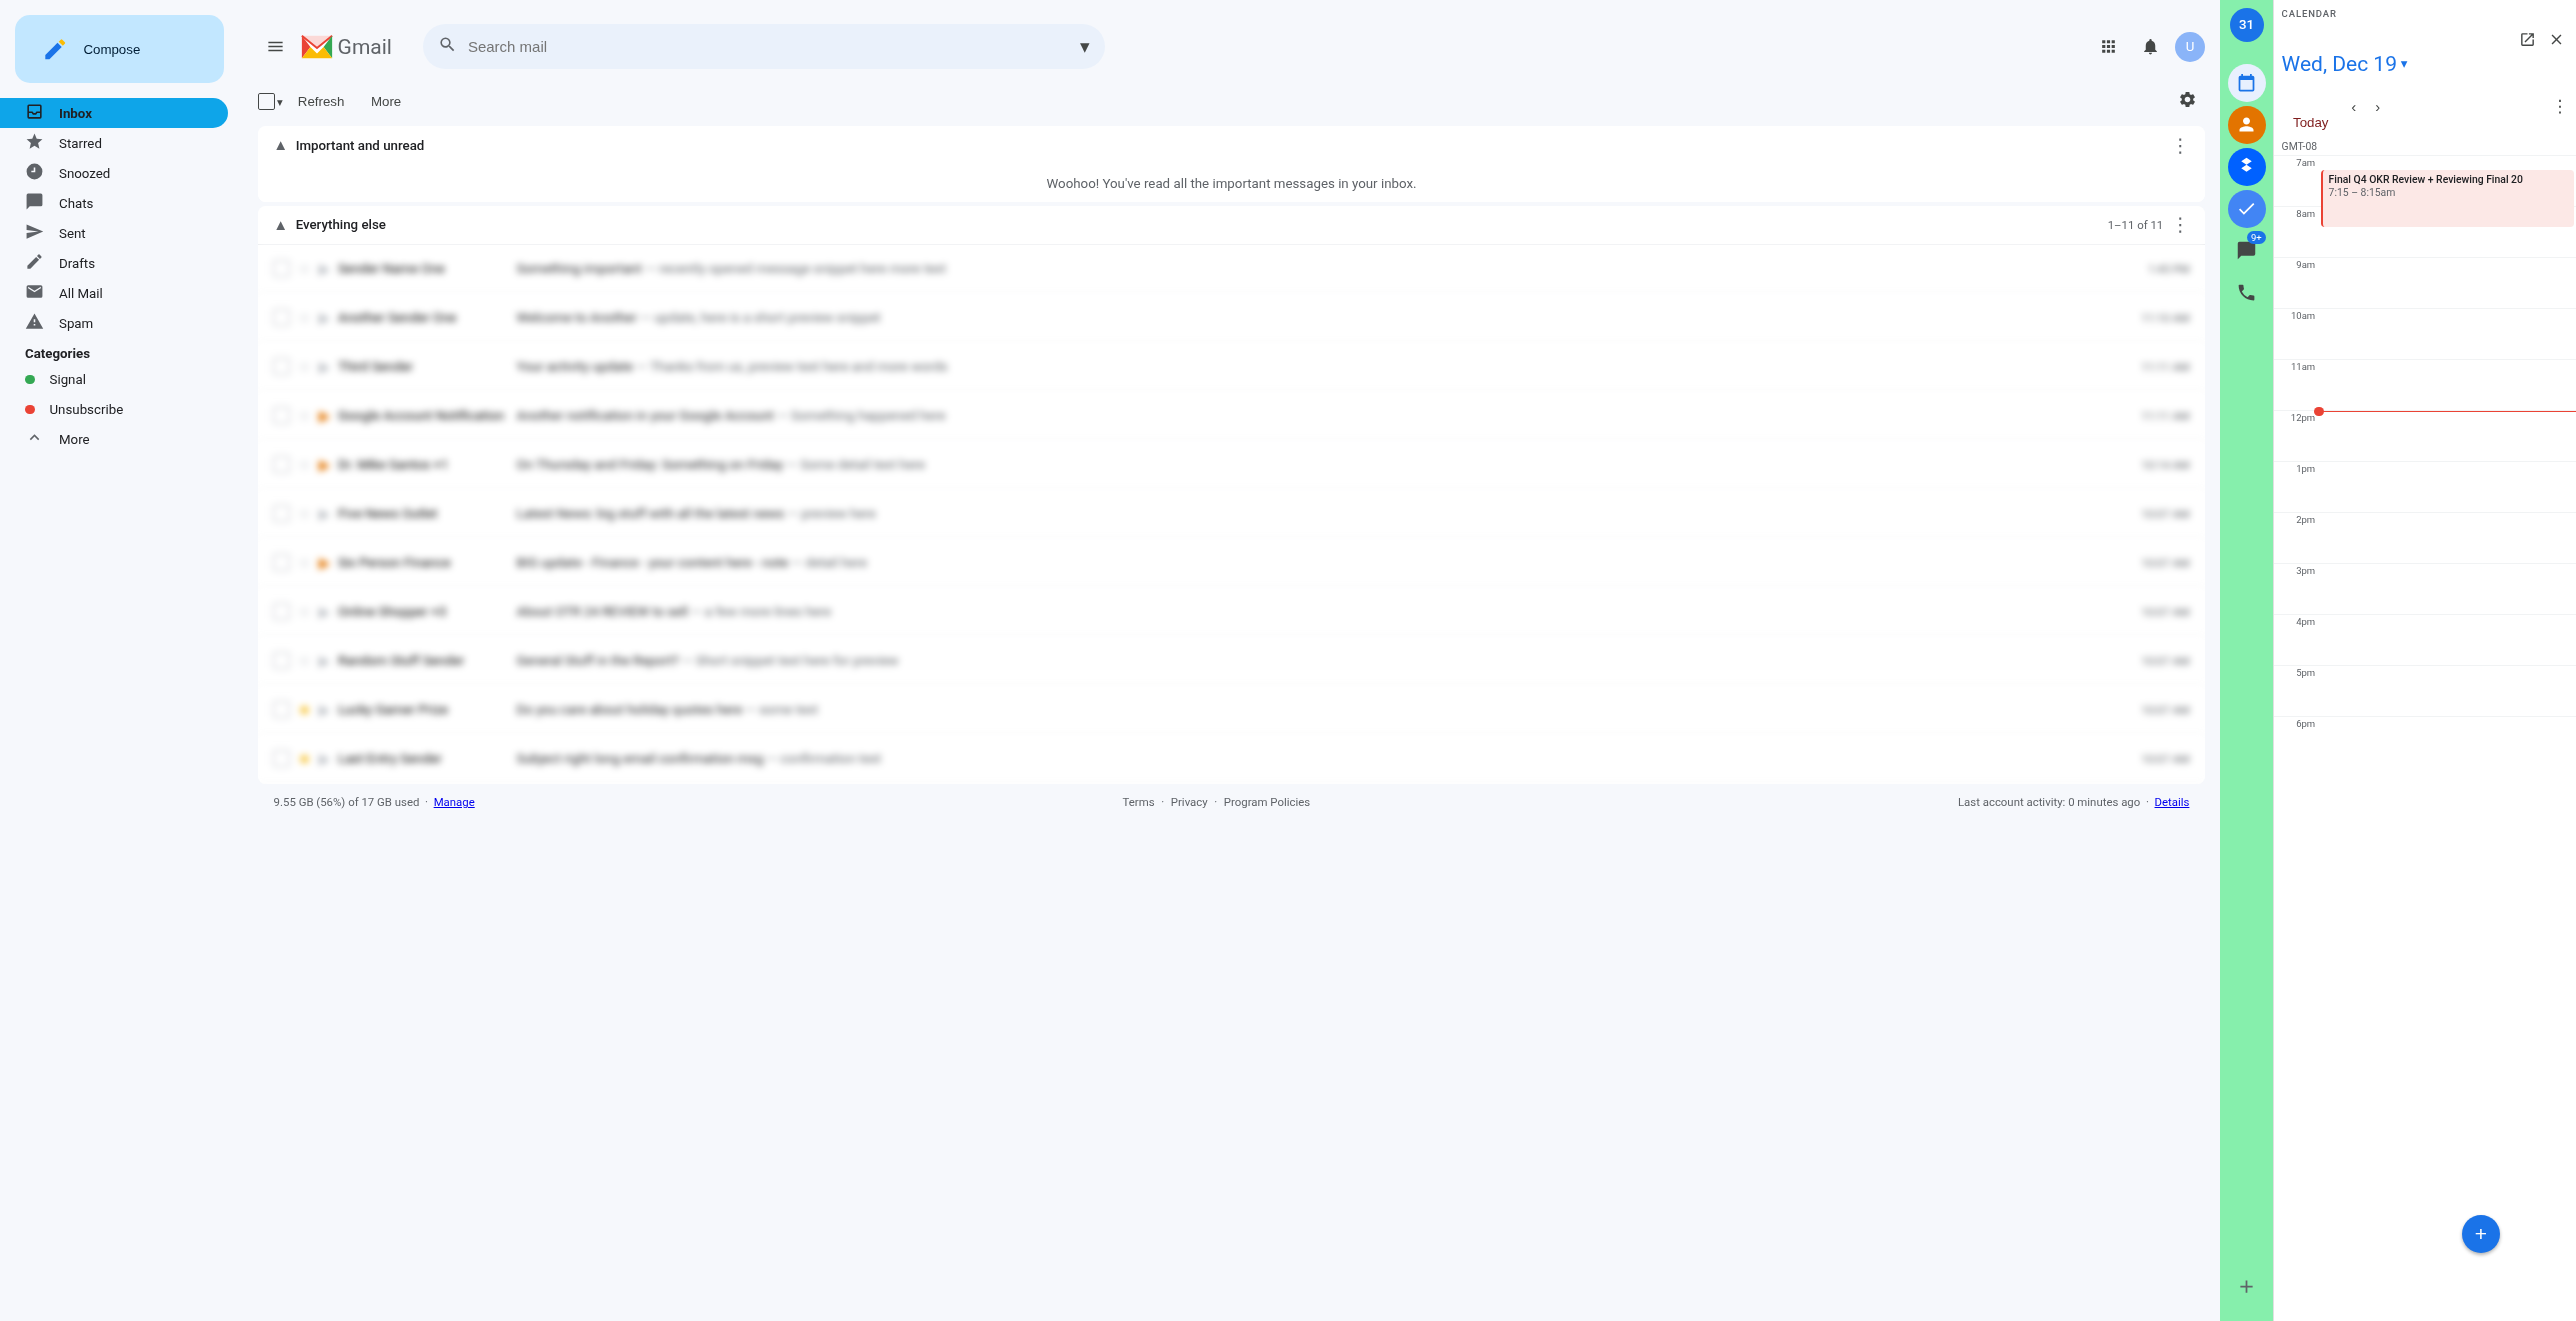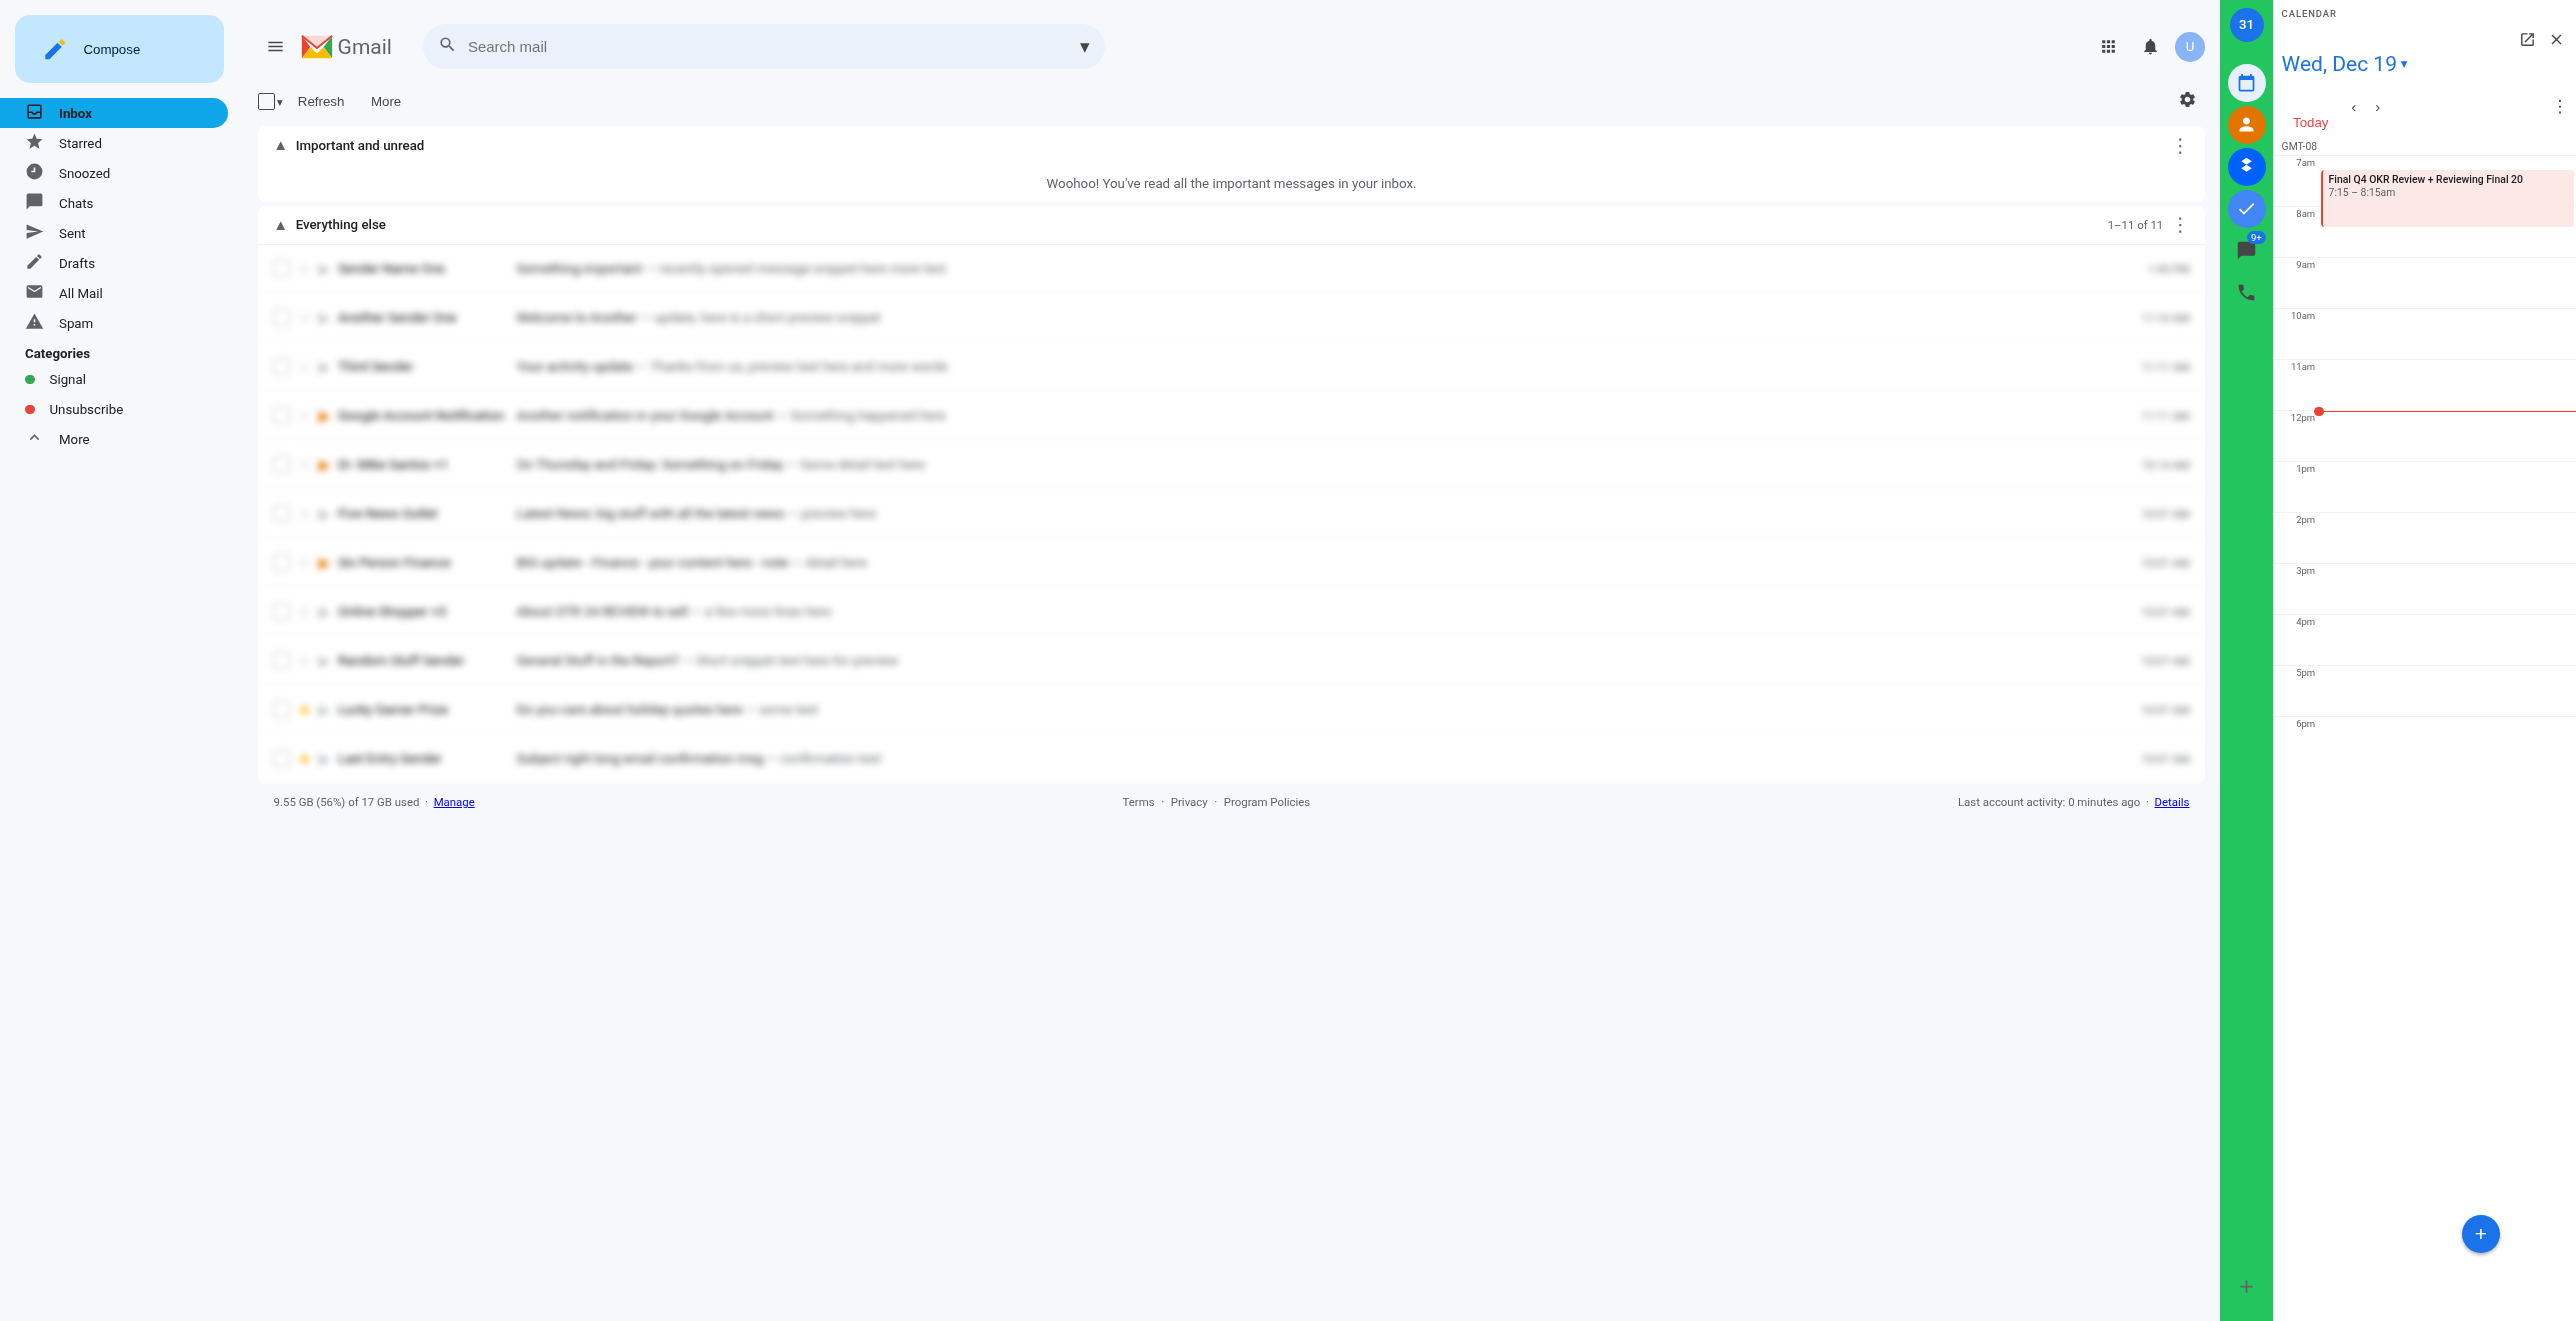--- a/index.html
+++ b/index.html
@@ -363,36 +363,36 @@
       color: #444746;
     }
 
     .today-btn {
       background: none;
       border: none;
       cursor: pointer;
       padding: 3.8px 11.4px;
       border-radius: 19px;
       font-size: 13.3px;
-      color: #ef4444;
+      color: #7f1d1d;
       font-weight: 500;
       margin-top: 32px;
     }
 
     .calendar-body {
       flex: 1;
       overflow-y: auto;
       position: relative;
     }
 
     
     .right-icons-bar {
       width: 53px;
       min-width: 53px;
-      background: #22c55e;
+      background: #86efac;
       display: flex;
       flex-direction: column;
       align-items: center;
       padding-top: 7.6px;
       gap: 3.8px;
       border-left: none;
     }
 
     .right-icon-btn {
       width: 38px;

